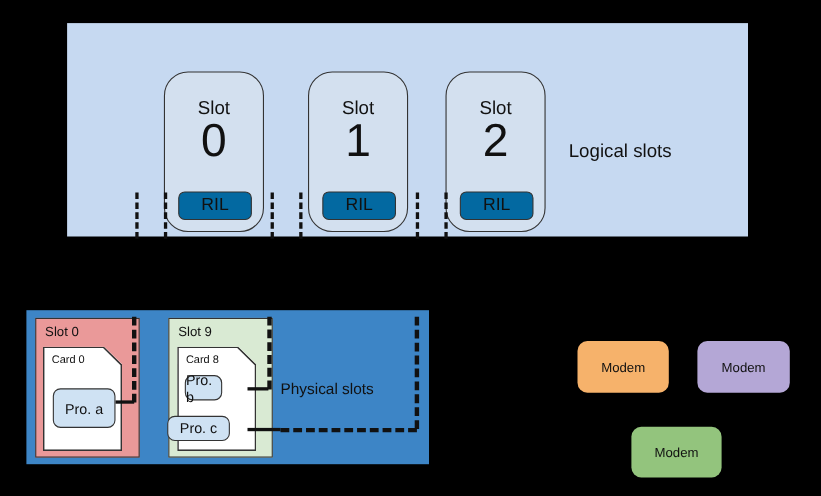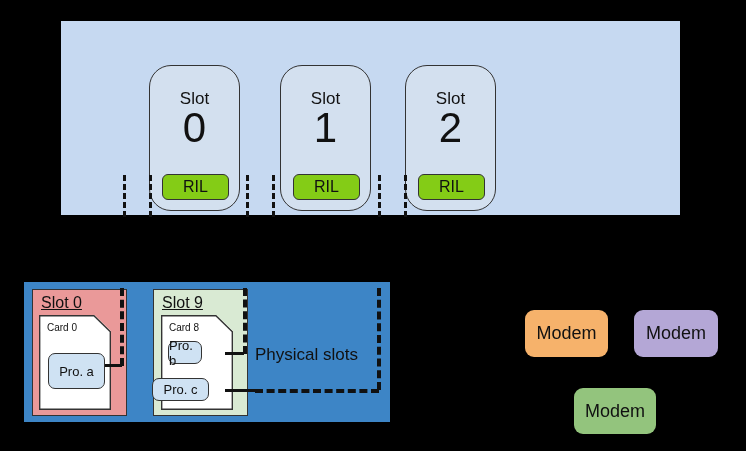--- a/index.html
+++ b/index.html
@@ -66,21 +66,21 @@
     font-size: 42px;
     color: #111111;
     line-height: 1;
   }
   .ril-box {
     position: absolute;
     left: 12px;
     bottom: 10px;
     width: 67px;
     height: 26px;
-    background: #84cc16;
+    background: #0369a1;
     border: 1.3px solid #333333;
     border-radius: 6px;
     box-sizing: border-box;
     display: flex;
     align-items: center;
     justify-content: center;
     font-size: 16px;
     color: #111111;
   }
 
@@ -97,21 +97,21 @@
     left: 24px;
     top: 282px;
     width: 366px;
     height: 140px;
     background: #3d85c6;
   }
   .physical-label {
     position: absolute;
     left: 255px;
     top: 345px;
-    font-size: 17px;
+    font-size: 14px;
     color: #111111;
     white-space: nowrap;
   }
 
   .pslot {
     position: absolute;
     top: 289px;
     border: 1.3px solid #333333;
     box-sizing: border-box;
   }
@@ -124,23 +124,22 @@
   .pslot.p1 {
     left: 153px;
     width: 95px;
     height: 127px;
     background: #d9ead3;
   }
   .pslot-title {
     position: absolute;
     top: 4px;
     left: 8px;
-    font-size: 16px;
-    color: #111111;
-    text-decoration: underline;
+    font-size: 12px;
+    color: #111111;
   }
 
   
   .sim-card {
     position: absolute;
     background: #ffffff;
     box-sizing: border-box;
     clip-path: polygon(0 0, 77% 0, 100% 17%, 100% 100%, 0 100%);
   }
   .sim-card-border {
@@ -215,33 +214,34 @@
   }
 
   
   .modem {
     position: absolute;
     border-radius: 9px;
     box-sizing: border-box;
     display: flex;
     align-items: center;
     justify-content: center;
-    font-size: 18px;
+    font-size: 12px;
     color: #111111;
   }
   .modem.m0 { left: 525px; top: 310px; width: 83px; height: 47px; background: #f6b26b; }
   .modem.m1 { left: 634px; top: 310px; width: 84px; height: 47px; background: #b4a7d6; }
   .modem.m2 { left: 574px; top: 388px; width: 82px; height: 46px; background: #93c47d; }
 </style>
 </head>
 <body>
 
 <div id="canvas">
 
   <div class="logical-panel">
+    <span class="logical-label">Logical slots</span>
 
     <div class="slot-card s0">
       <span class="slot-word">Slot</span>
       <span class="slot-num">0</span>
       <div class="ril-box">RIL</div>
     </div>
 
     <div class="slot-card s1">
       <span class="slot-word">Slot</span>
       <span class="slot-num">1</span>

